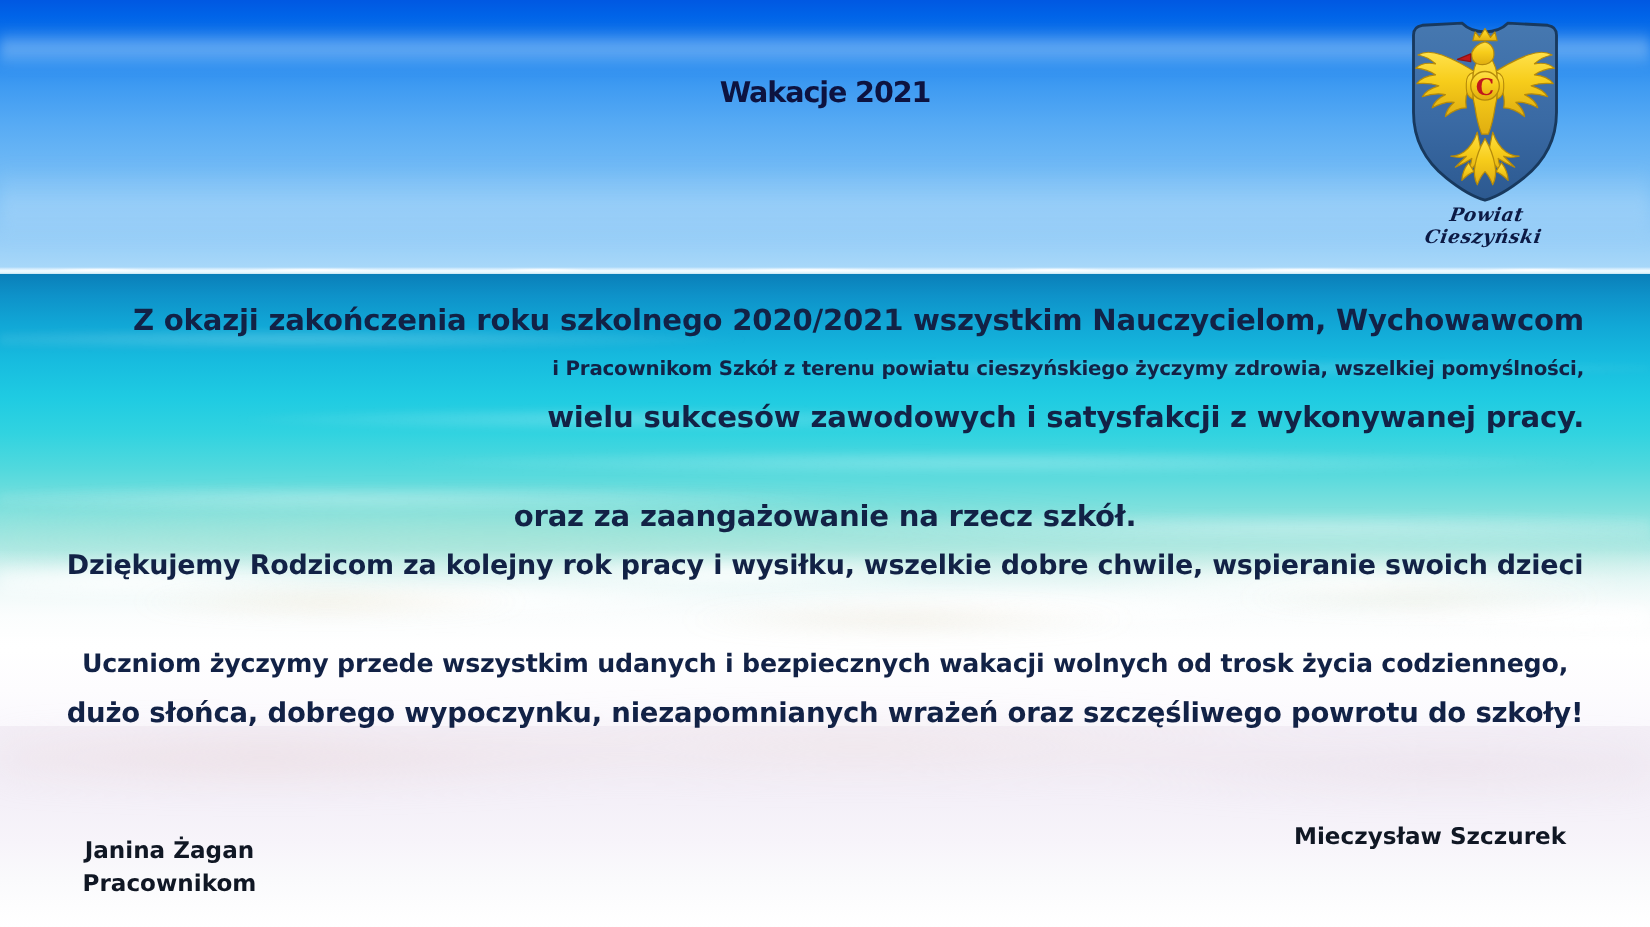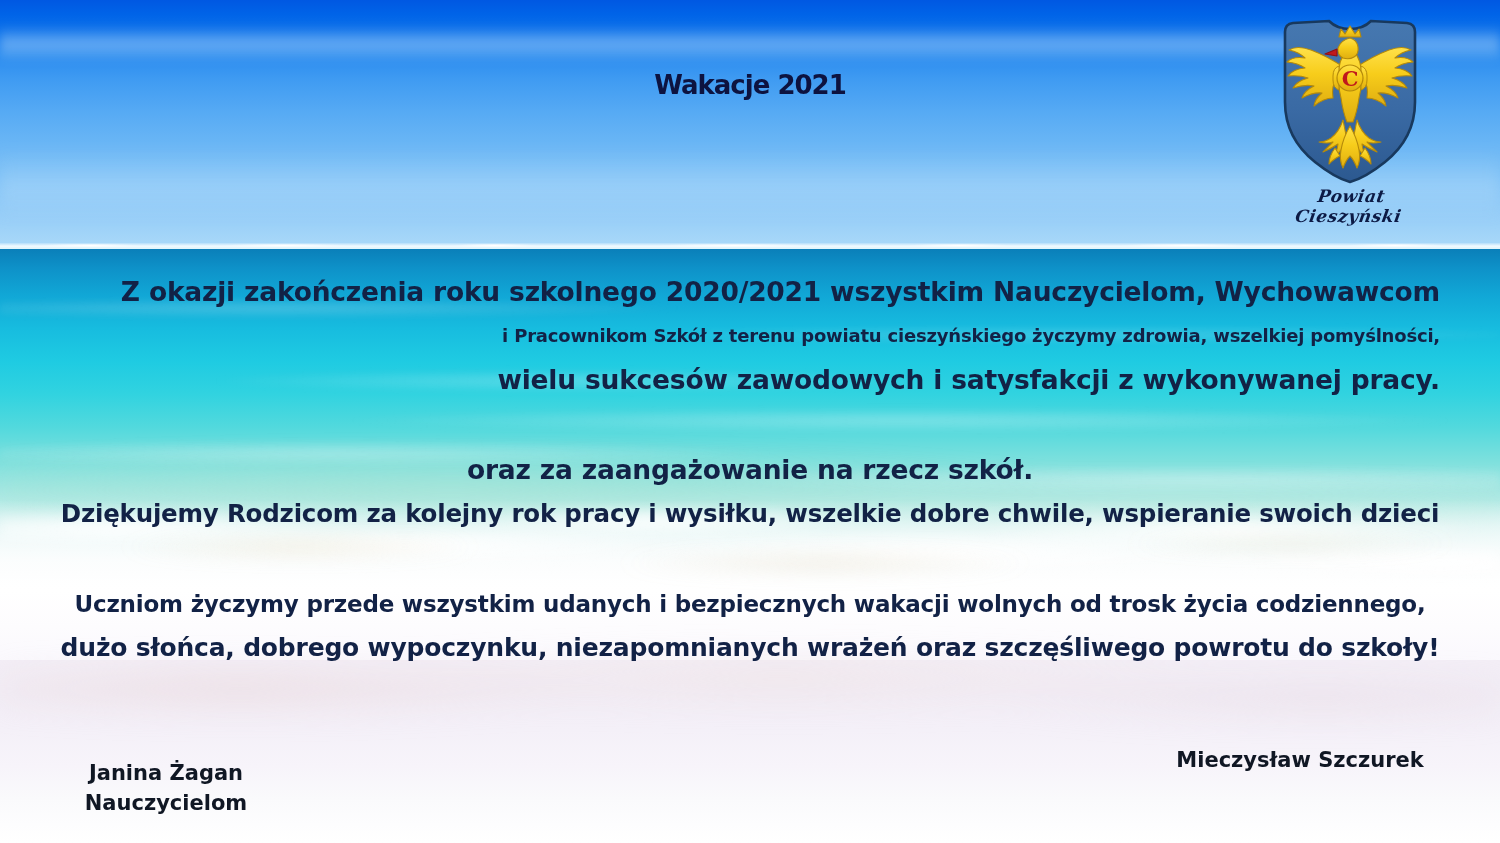--- a/index.html
+++ b/index.html
@@ -210,21 +210,21 @@
   
   .sig{
     position:absolute;
     font-family:"DejaVu Sans", sans-serif;
     font-weight:700;
     font-size:21px;
     line-height:30px;
     color:#101724;
     text-align:center;
   }
-  .sig-left{ left:56px; top:758px; width:220px; }
+  .sig-left{ left:44px; top:758px; width:220px; }
   .sig-right{ right:60px; top:745px; width:280px; }
   .sig .name, .sig .role{ display:block; white-space:nowrap; }
 </style>
 </head>
 <body>
 
 <div class="poster">
 
   <div class="bg">
     <div class="sky"></div>
@@ -319,21 +319,21 @@
 
       <p class="para para-3">
         <span class="ln" style="font-size: 23px;">Uczniom życzymy przede wszystkim udanych i bezpiecznych wakacji wolnych od trosk życia codziennego,</span>
         <span class="ln" style="font-size: 25px;">dużo słońca, dobrego wypoczynku, niezapomnianych wrażeń oraz szczęśliwego powrotu do szkoły!</span>
       </p>
 
     </div>
 
     <div class="sig sig-left">
       <span class="name">Janina Żagan</span>
-      <span class="role">Nauczycielom</span>
+      <span class="role">Pracownikom</span>
     </div>
 
     <div class="sig sig-right">
       <span class="name">Mieczysław Szczurek</span>
     </div>
 
   </div>
 </div>
 
 </body></html>

